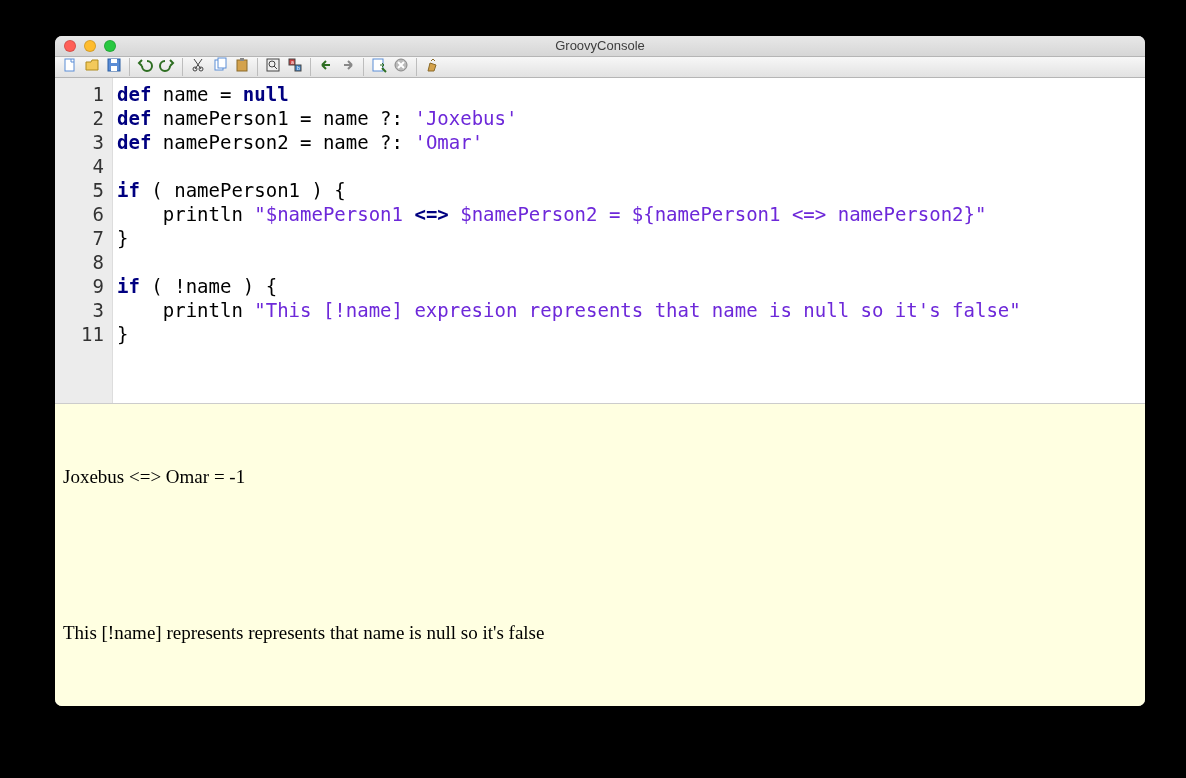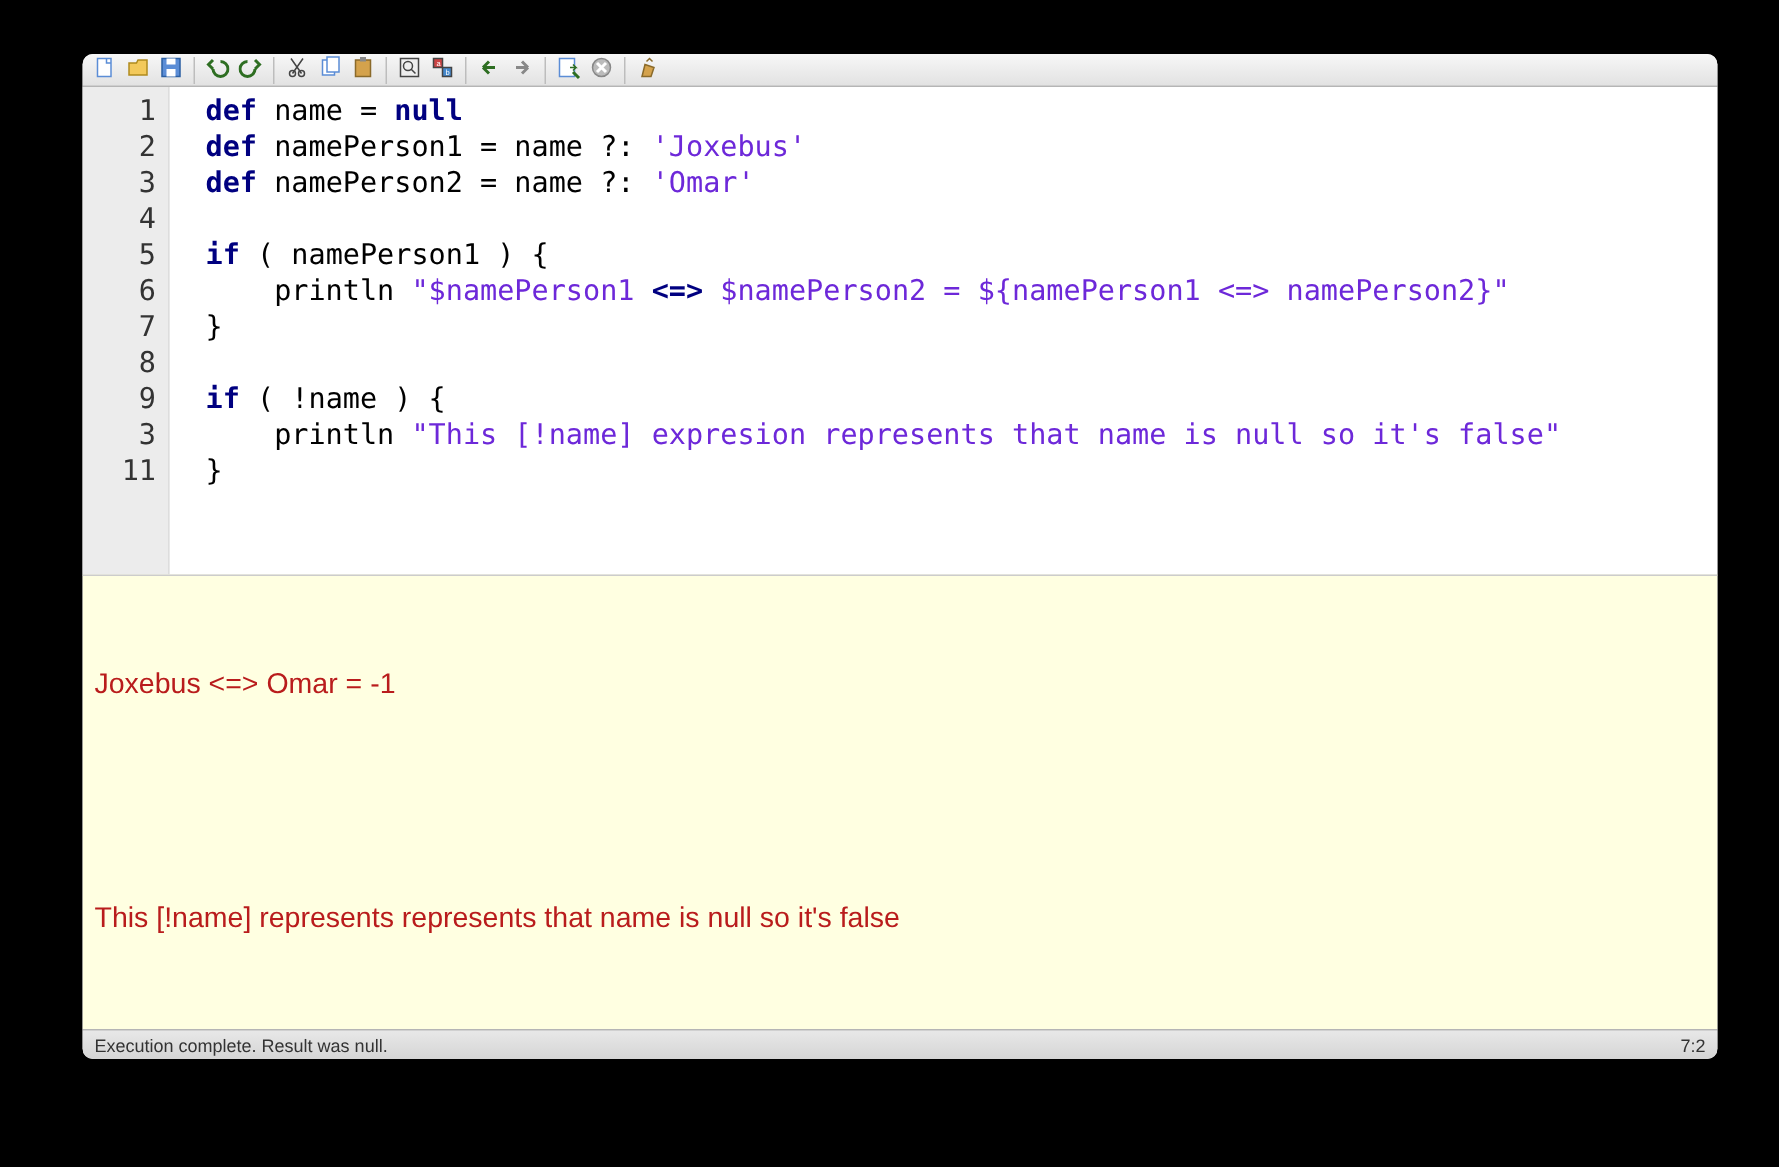--- a/index.html
+++ b/index.html
@@ -93,57 +93,65 @@
     background: #ececec;
     color: #333;
     text-align: right;
     padding: 4px 8px 4px 0;
     user-select: none;
     border-right: 1px solid #ddd;
   }
   .gutter div { height: 24px; }
   .code {
     flex: 1;
-    padding: 4px 24px;
+    padding: 4px 4px;
     white-space: pre;
     color: #000;
   }
   .kw { color: #000080; font-weight: bold; }
   .kwnull { color: #000080; font-weight: bold; }
   .str { color: #6d28d9; }
   .op { color: #000080; font-weight: bold; }
   .brace { color: #000; }
   .codeRow { height: 24px; }
   .output {
     flex: 1;
     background: #ffffe1;
-    font-family: Liberation Sans, sans-serif;
+    font-family: Liberation Serif, serif;
     font-size: 19px;
     line-height: 26px;
     padding: 8px 8px;
-    color: #b91c1c;
+    color: #000000;
     border-top: 1px solid #ccc;
     white-space: pre-wrap;
   }
   .statusbar {
     height: 20px;
     background: linear-gradient(#e8e8e8,#d5d5d5);
     border-top: 1px solid #b5b5b5;
     display: flex;
     align-items: center;
     justify-content: space-between;
     padding: 0 8px;
     font-size: 12px;
     color: #333;
   }
 </style>
 </head>
 <body>
 
 <div class="window">
+  <div class="titlebar">
+    <div class="traffic">
+      <div class="tl red"></div>
+      <div class="tl yellow"></div>
+      <div class="tl green"></div>
+    </div>
+    <div class="title">GroovyConsole</div>
+  </div>
 
   <div class="toolbar" id="toolbar">
       <div class="tbtn">
         <span><svg viewBox="0 0 16 16">
             <rect x="3" y="2" width="9" height="12" fill="#fff" stroke="#5b8dd6"></rect>
             <path d="M9 2v3h3" fill="none" stroke="#5b8dd6"></path>
           </svg></span>
       </div>
       <div class="tbtn">
         <span><svg viewBox="0 0 16 16">
@@ -256,17 +264,13 @@
       </div>
     <div class="code" id="code"><div class="codeRow"><span class="kw">def</span><span> name = </span><span class="kwnull">null</span></div><div class="codeRow"><span class="kw">def</span><span> namePerson1 = name ?: </span><span class="str">'Joxebus'</span></div><div class="codeRow"><span class="kw">def</span><span> namePerson2 = name ?: </span><span class="str">'Omar'</span></div><div class="codeRow"><span></span></div><div class="codeRow"><span class="kw">if</span><span> ( namePerson1 ) </span><span class="brace">{</span></div><div class="codeRow"><span>    println </span><span class="str">"$namePerson1 </span><span class="op">&lt;=&gt;</span><span class="str"> $namePerson2 = ${namePerson1 &lt;=&gt; namePerson2}"</span></div><div class="codeRow"><span class="brace">}</span></div><div class="codeRow"><span></span></div><div class="codeRow"><span class="kw">if</span><span> ( !name ) </span><span class="brace">{</span></div><div class="codeRow"><span>    println </span><span class="str">"This [!name] expresion represents that name is null so it's false"</span></div><div class="codeRow"><span>}</span></div></div>
   </div>
 
   <div class="output">
     <div>Joxebus &lt;=&gt; Omar = -1</div>
     <div style="height:26px;"></div>
     <div>This [!name] represents represents that name is null so it's false</div>
   </div>
 
-  <div class="statusbar">
-    <span>Execution complete. Result was null.</span>
-    <span>7:2</span>
-  </div>
 </div>
 
 </body></html>

